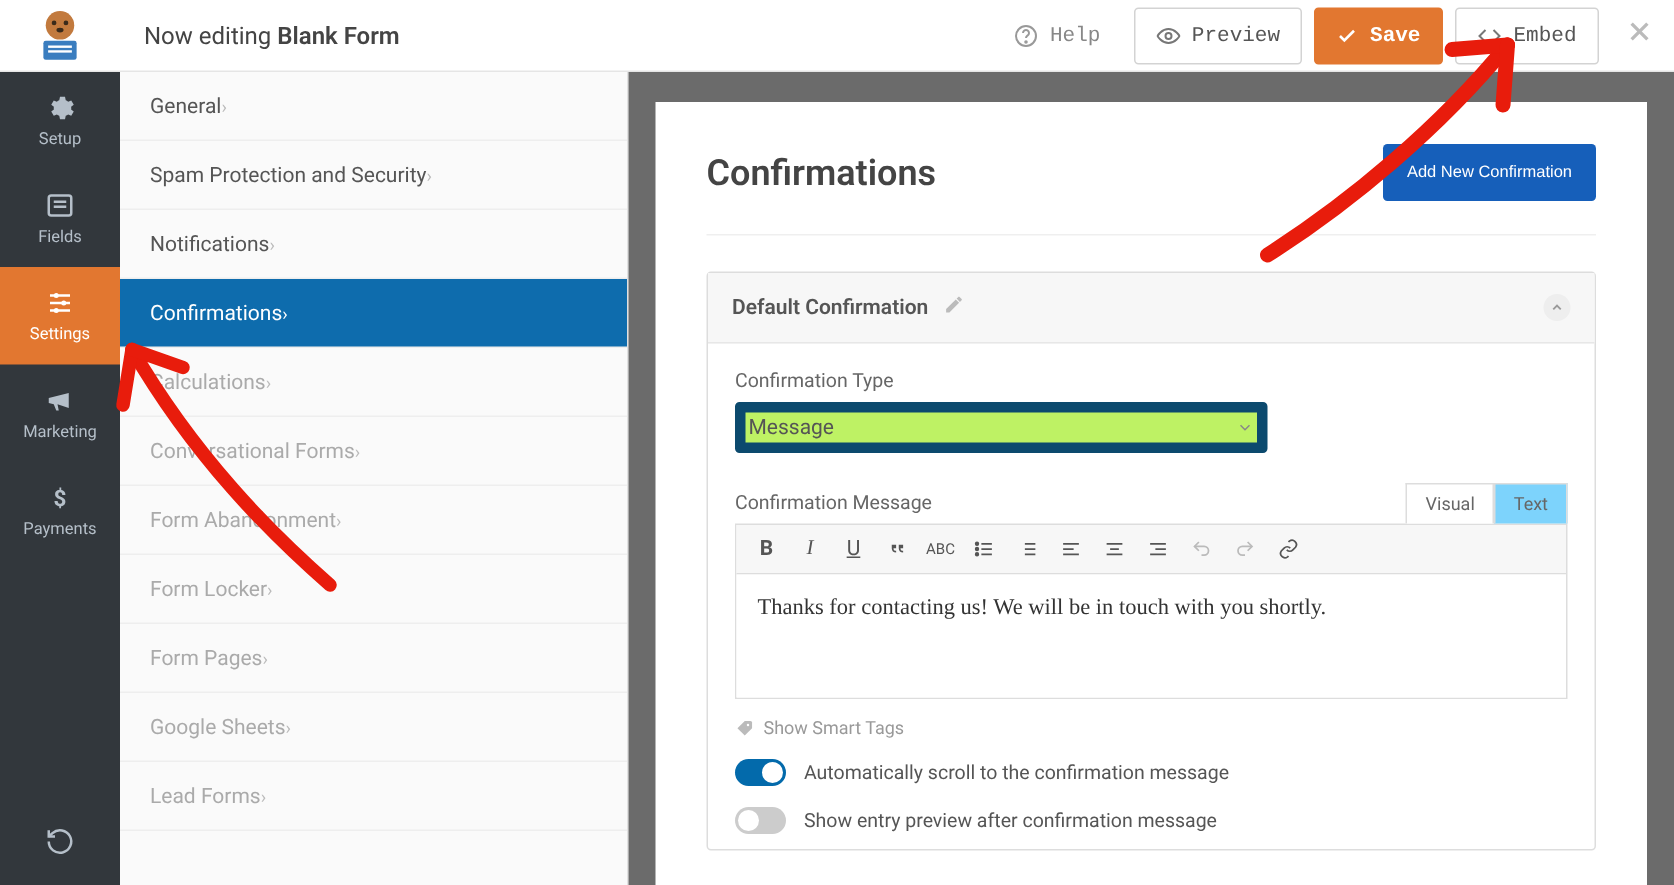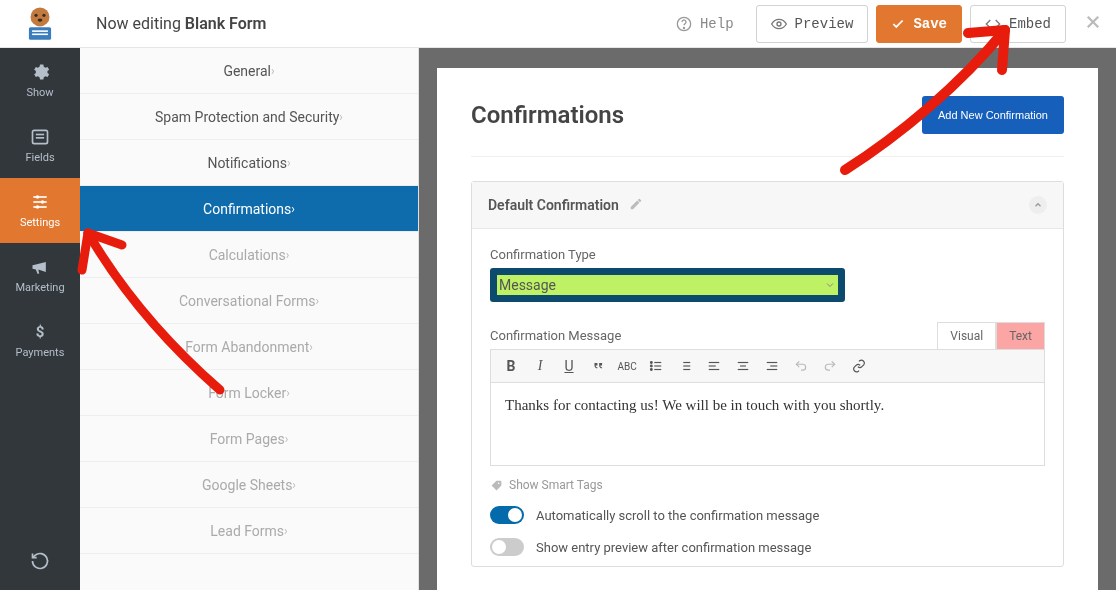--- a/index.html
+++ b/index.html
@@ -24,21 +24,21 @@
 
   
   .nav { width: 80px; background: #32373c; color: #b5bfc9; display: flex; flex-direction: column; }
   .nav-item { height: 65px; display: flex; flex-direction: column; align-items: center; justify-content: center; gap: 4px; font-size: 11px; cursor: pointer; color: #b5bfc9; }
   .nav-item.active { background: #e27730; color: #fff; }
   .nav-item svg { width: 20px; height: 20px; }
   .nav-footer { margin-top: auto; height: 58px; display:flex; align-items:center; justify-content:center; cursor:pointer; }
 
   
   .settings-sidebar { width: 339px; background: #fafafa; border-right: 1px solid #e1e1e1; overflow: hidden; }
-  .ss-item { display: flex; align-items: center; justify-content: center; padding: 0 20px; height: 46px; font-size: 14px; color: #555; border-bottom: 1px solid #eee; cursor: pointer; }
+  .ss-item { display: flex; align-items: center; justify-content: flex-start; padding: 0 20px; height: 46px; font-size: 14px; color: #555; border-bottom: 1px solid #eee; cursor: pointer; }
   .ss-item.active { background: #0e6cad; color: #fff; }
   .ss-item .chev { color: #bbb; font-size: 12px; }
   .ss-item.active .chev { color: #fff; }
   .ss-item.faded { color: #aaa; }
 
   
   .main-wrap { flex: 1; background: #6b6b6b; padding: 20px 18px 0 18px; min-width: 0; }
   .main-panel { background: #fff; height: 100%; padding: 28px 34px 8px 34px; overflow: hidden; }
   .panel-header { display: flex; align-items: center; justify-content: space-between; margin-bottom: 24px; border-bottom: 1px solid #efefef; padding-bottom: 22px; }
   .panel-title { font-size: 24px; font-weight: 600; color: #444; }
@@ -46,21 +46,21 @@
 
   .conf-box { border: 1px solid #ddd; border-radius: 3px; }
   .conf-head { display: flex; align-items: center; gap: 10px; padding: 14px 16px; background: #f7f7f7; border-bottom: 1px solid #e7e7e7; font-weight: 600; color: #555; }
   .conf-head .edit-ic { color: #bbb; cursor: pointer; }
   .conf-head .collapse-ic { margin-left: auto; width: 18px; height: 18px; border-radius: 50%; background: #eee; color: #999; display: flex; align-items:center; justify-content:center; font-size:11px; cursor:pointer; }
   .conf-body { padding: 18px 18px 10px 18px; }
   .field-lbl { font-size: 13px; color: #666; margin-bottom: 6px; display: block; }
   .select { width: 355px; height: 34px; border: 7px solid #0c4a6e; border-radius: 3px; padding: 0 2px; display: flex; align-items: center; justify-content: space-between; color: #555; cursor:pointer; margin-bottom: 20px; background:#bef264; }
   .msg-row { display:flex; align-items:flex-end; justify-content:space-between; margin-bottom:0; }
   .tabs { display:flex; }
-  .tab { padding: 6px 12px; font-size: 12px; color:#666; border:1px solid #ddd; border-bottom:none; background:#fca5a5; cursor:pointer; }
+  .tab { padding: 6px 12px; font-size: 12px; color:#666; border:1px solid #ddd; border-bottom:none; background:#7dd3fc; cursor:pointer; }
   .tab.active { background:#fff; }
   .editor { border:1px solid #ddd; }
   .toolbar { display:flex; gap:13px; padding:8px 12px; background:#f7f7f7; border-bottom:1px solid #ddd; color:#555; align-items:center; }
   .toolbar span { cursor:pointer; display:inline-flex; align-items:center; justify-content:center; width:16px; height:16px; }
   .toolbar svg { width:14px; height:14px; }
   .ed-body { min-height: 82px; padding: 14px 14px; font-family: Georgia, serif; font-size: 15px; color:#333; background:#fff; }
   .smart-tags { margin-top: 12px; font-size: 12px; color:#999; display:flex; align-items:center; gap:6px; cursor:pointer; }
   .toggle-row { display:flex; align-items:center; gap:12px; margin-top: 14px; font-size: 13px; color:#555; }
   .tgl { width:34px; height:18px; border-radius:9px; background:#ccc; position:relative; cursor:pointer; flex-shrink:0; }
   .tgl::after { content:''; position:absolute; width:14px; height:14px; border-radius:50%; background:#fff; top:2px; left:2px; transition:.2s; }
@@ -127,21 +127,21 @@
     </span>
   </div>
 
   <div class="body">
 
     <div class="nav">
       <div class="nav-item">
         <svg viewBox="0 0 24 24" fill="currentColor">
             <path d="M12 8a4 4 0 1 0 0 8 4 4 0 0 0 0-8zm9 4a7.9 7.9 0 0 0-.1-1.1l2.1-1.6-2-3.4-2.5 1a8 8 0 0 0-1.9-1.1L16 3h-4l-.6 2.8a8 8 0 0 0-1.9 1.1l-2.5-1-2 3.4 2.1 1.6A7.9 7.9 0 0 0 7 12c0 .4 0 .7.1 1.1L5 14.7l2 3.4 2.5-1c.6.5 1.2.8 1.9 1.1L12 21h4l.6-2.8c.7-.3 1.3-.6 1.9-1.1l2.5 1 2-3.4-2.1-1.6c.1-.4.1-.7.1-1.1z"></path>
           </svg>
-        <span>Show</span>
+        <span>Setup</span>
       </div>
       <div class="nav-item">
         <svg viewBox="0 0 24 24" fill="currentColor">
             <rect x="3" y="4" width="18" height="16" rx="2" fill="none" stroke="currentColor" stroke-width="2"></rect>
             <line x1="7" y1="9" x2="17" y2="9" stroke="currentColor" stroke-width="2"></line>
             <line x1="7" y1="13" x2="17" y2="13" stroke="currentColor" stroke-width="2"></line>
           </svg>
         <span>Fields</span>
       </div>
       <div class="nav-item active">

